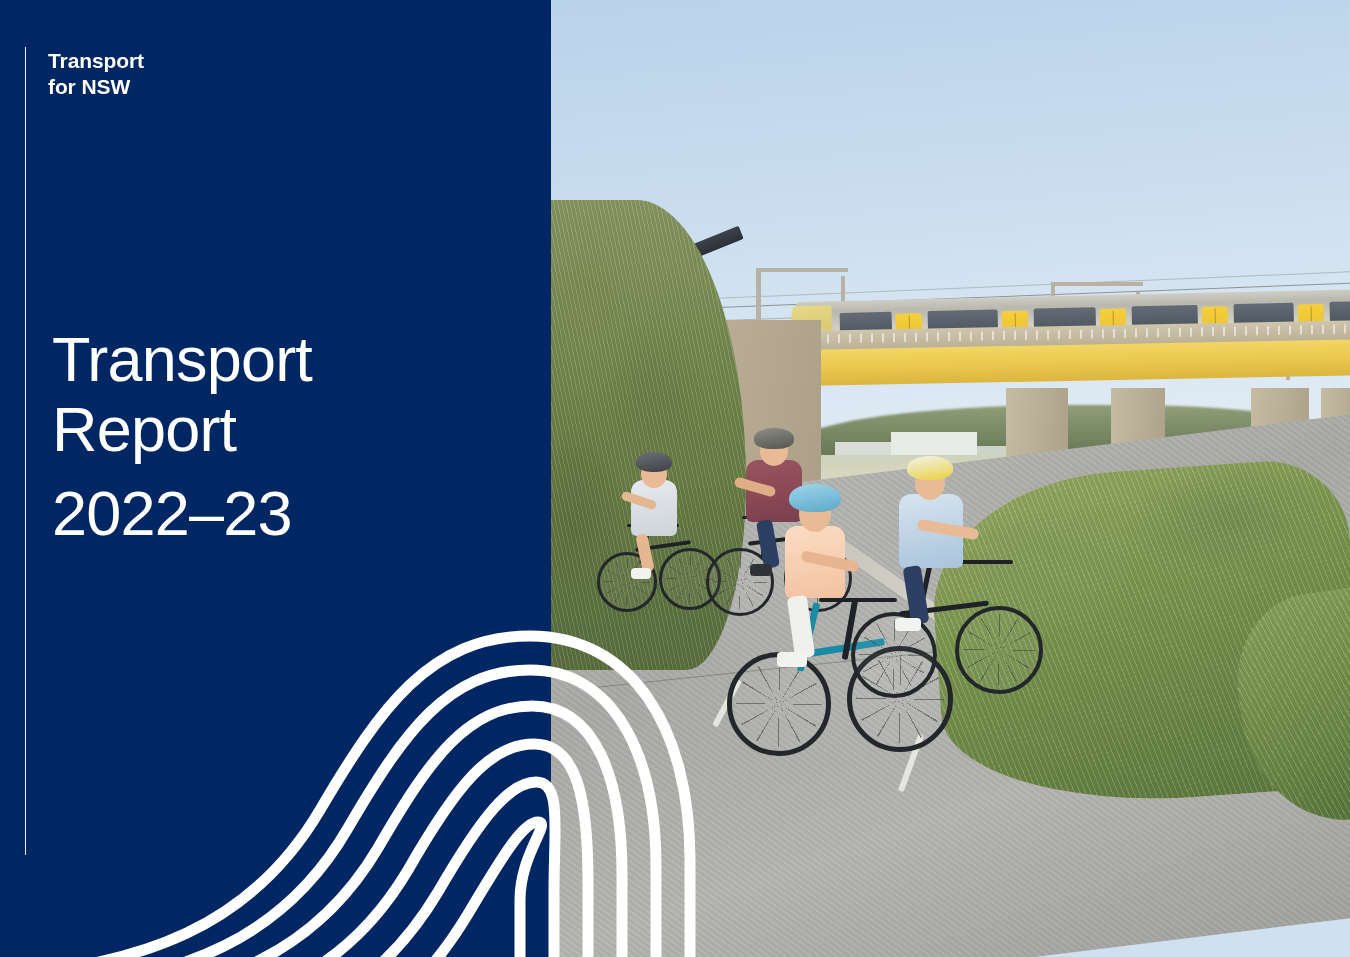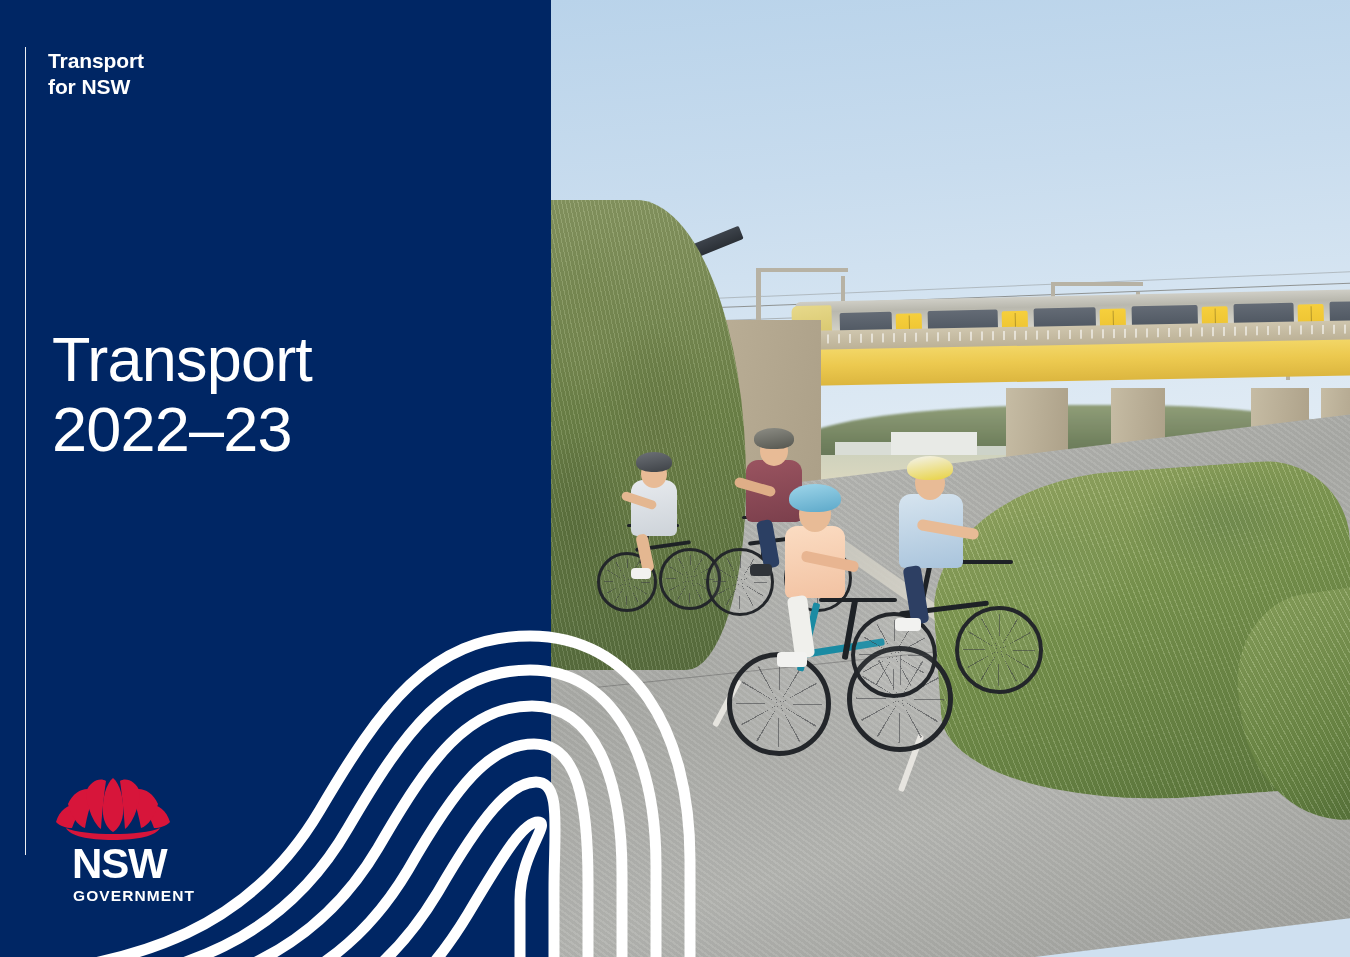--- a/index.html
+++ b/index.html
@@ -254,21 +254,21 @@
   .brand {
     position:absolute; left:48px; top:48px;
     color:#ffffff; font-size:21px; font-weight:bold; line-height:1.23;
     letter-spacing:-.1px;
   }
   .title {
     position:absolute; left:52px; top:324px; width:470px;
     color:#ffffff; font-size:63px; font-weight:300; line-height:1.115;
     letter-spacing:-.8px;
   }
-  .title .yr { display:block; }
+  .title .yr { display:block; margin-top:14px; }
 
   
   .nswlogo { position:absolute; left:48px; top:778px; width:170px; }
   .waratah { position:relative; width:118px; height:63px; margin-left:6px; }
   .nsw-word {
     color:#ffffff; font-size:42px; font-weight:bold; line-height:.92;
     letter-spacing:-1.2px; margin-top:4px; margin-left:24px;
   }
   .gov-word {
     color:#ffffff; font-size:15.5px; font-weight:bold;
@@ -416,46 +416,24 @@
 
     <div class="rule"></div>
 
     <div class="brand">
       <div>Transport</div>
       <div>for NSW</div>
     </div>
 
     <h1 class="title">
       <span style="display:block">Transport</span>
+      <span style="display:block">Report</span>
       <span class="yr">2022–23</span>
     </h1>
 
-    <div class="nswlogo">
-      <div class="waratah">
-        <svg viewBox="0 0 118 63" width="118" height="63" aria-hidden="true">
-          <g fill="#D7153A">
-
-            <path d="M2 44 C6 30 18 24 28 27 C24 36 20 44 18 50 C12 50 6 48 2 44 Z"></path>
-            <path d="M116 44 C112 30 100 24 90 27 C94 36 98 44 100 50 C106 50 112 48 116 44 Z"></path>
-
-            <path d="M14 26 C20 12 33 8 41 13 C37 24 33 38 31 50 C24 48 17 38 14 26 Z"></path>
-            <path d="M104 26 C98 12 85 8 77 13 C81 24 85 38 87 50 C94 48 101 38 104 26 Z"></path>
-
-            <path d="M32 14 C36 3 46 -1 52 3 C50 16 48 36 47 51 C40 46 33 30 32 14 Z"></path>
-            <path d="M86 14 C82 3 72 -1 66 3 C68 16 70 36 71 51 C78 46 85 30 86 14 Z"></path>
-
-            <path d="M59 0 C66 6 70 20 69 36 C68 45 64 51 59 54 C54 51 50 45 49 36 C48 20 52 6 59 0 Z"></path>
-
-            <path d="M12 50 C30 58 88 58 106 50 C102 58 84 62 59 62 C34 62 16 58 12 50 Z"></path>
-          </g>
-        </svg>
-      </div>
-      <div class="nsw-word">NSW</div>
-      <div class="gov-word">GOVERNMENT</div>
-    </div>
 
   </div>
 
   <div class="swoosh">
     <svg viewBox="0 0 1000 420" preserveAspectRatio="none" aria-hidden="true">
       <g fill="none" stroke="#ffffff" stroke-linecap="round">
         <path d="M -40 418 C 150 412 255 360 320 250 C 380 148 430 76 530 76 C 632 76 690 168 690 300 L 690 430" stroke-width="11"></path>
         <path d="M 10 432 C 190 424 288 372 348 268 C 404 172 448 110 530 110 C 612 110 656 192 656 306 L 656 442" stroke-width="11"></path>
         <path d="M 60 446 C 228 436 320 386 378 288 C 430 198 468 146 532 146 C 594 146 622 216 622 314 L 622 452" stroke-width="11"></path>
         <path d="M 128 460 C 272 450 352 404 408 310 C 456 226 490 184 534 184 C 578 184 588 242 588 322 L 588 464" stroke-width="11"></path>

